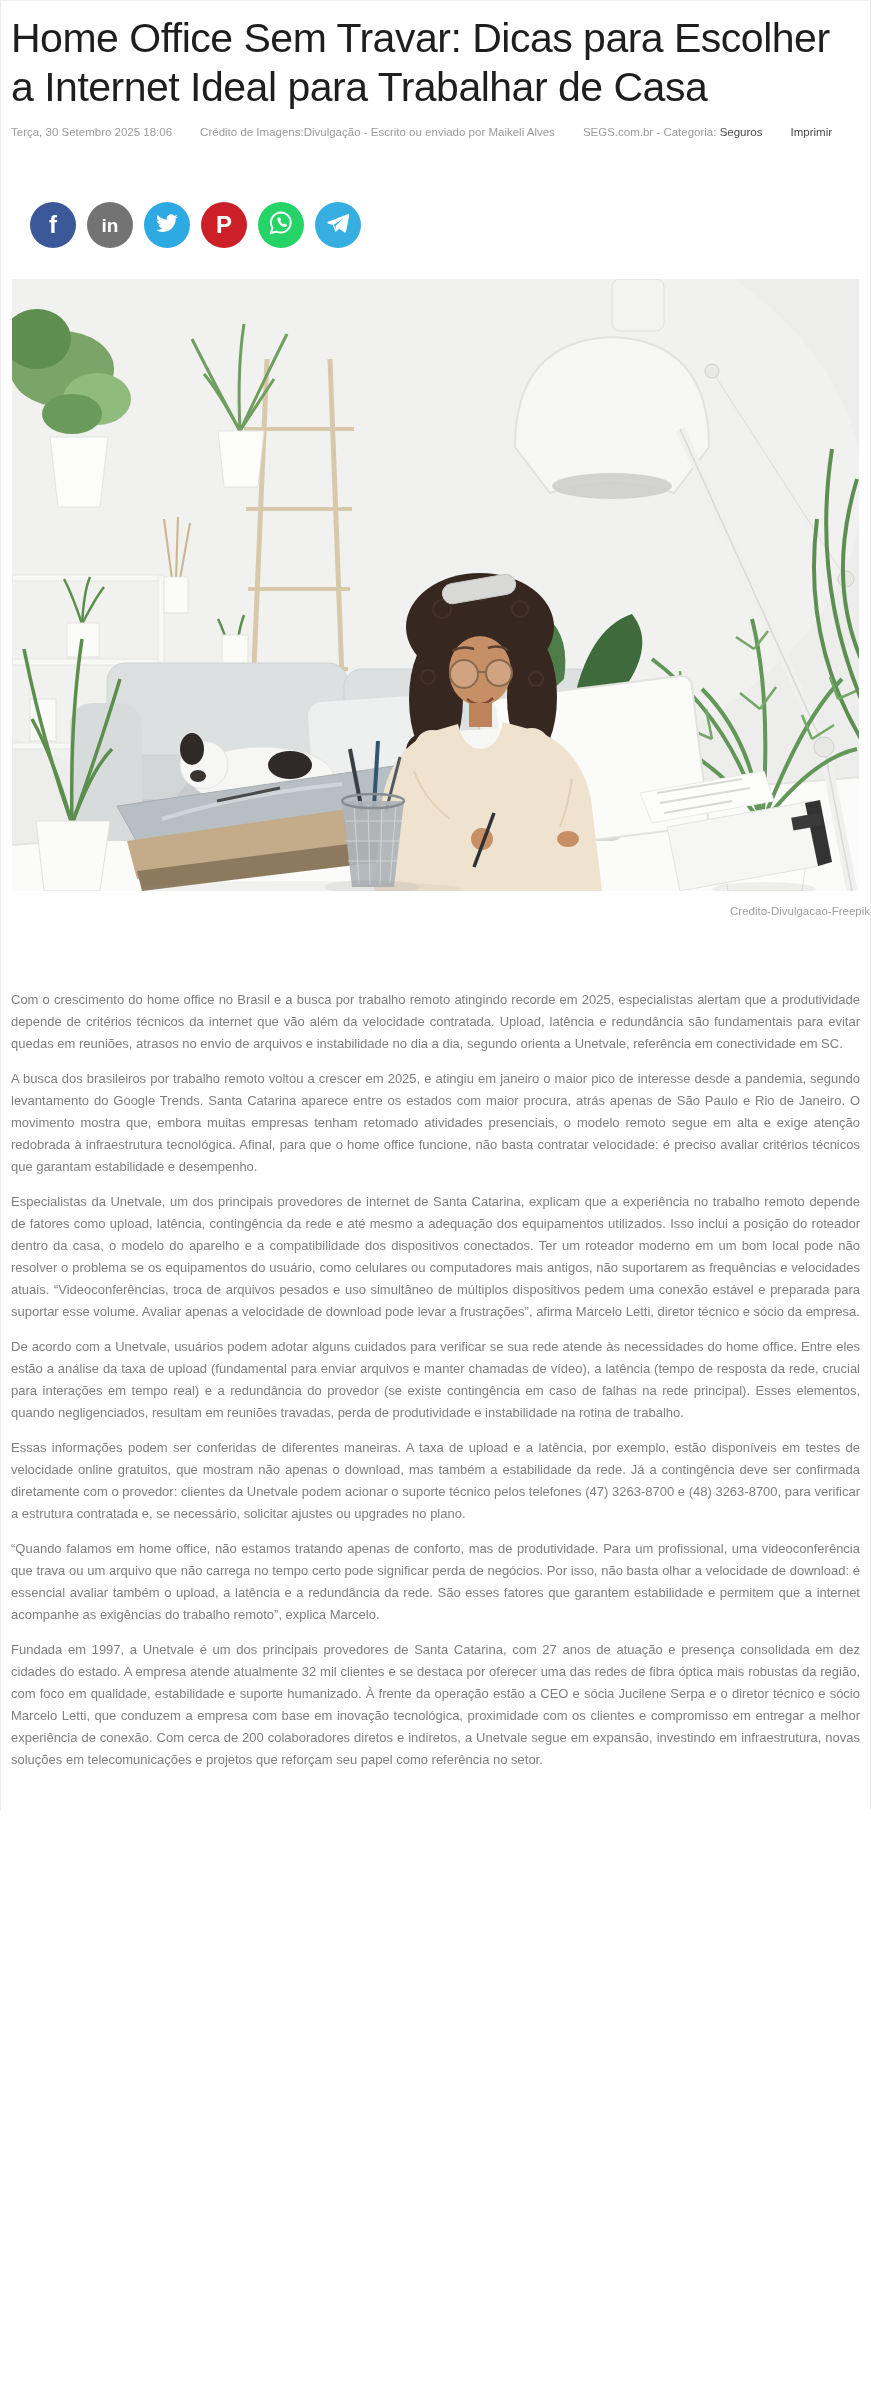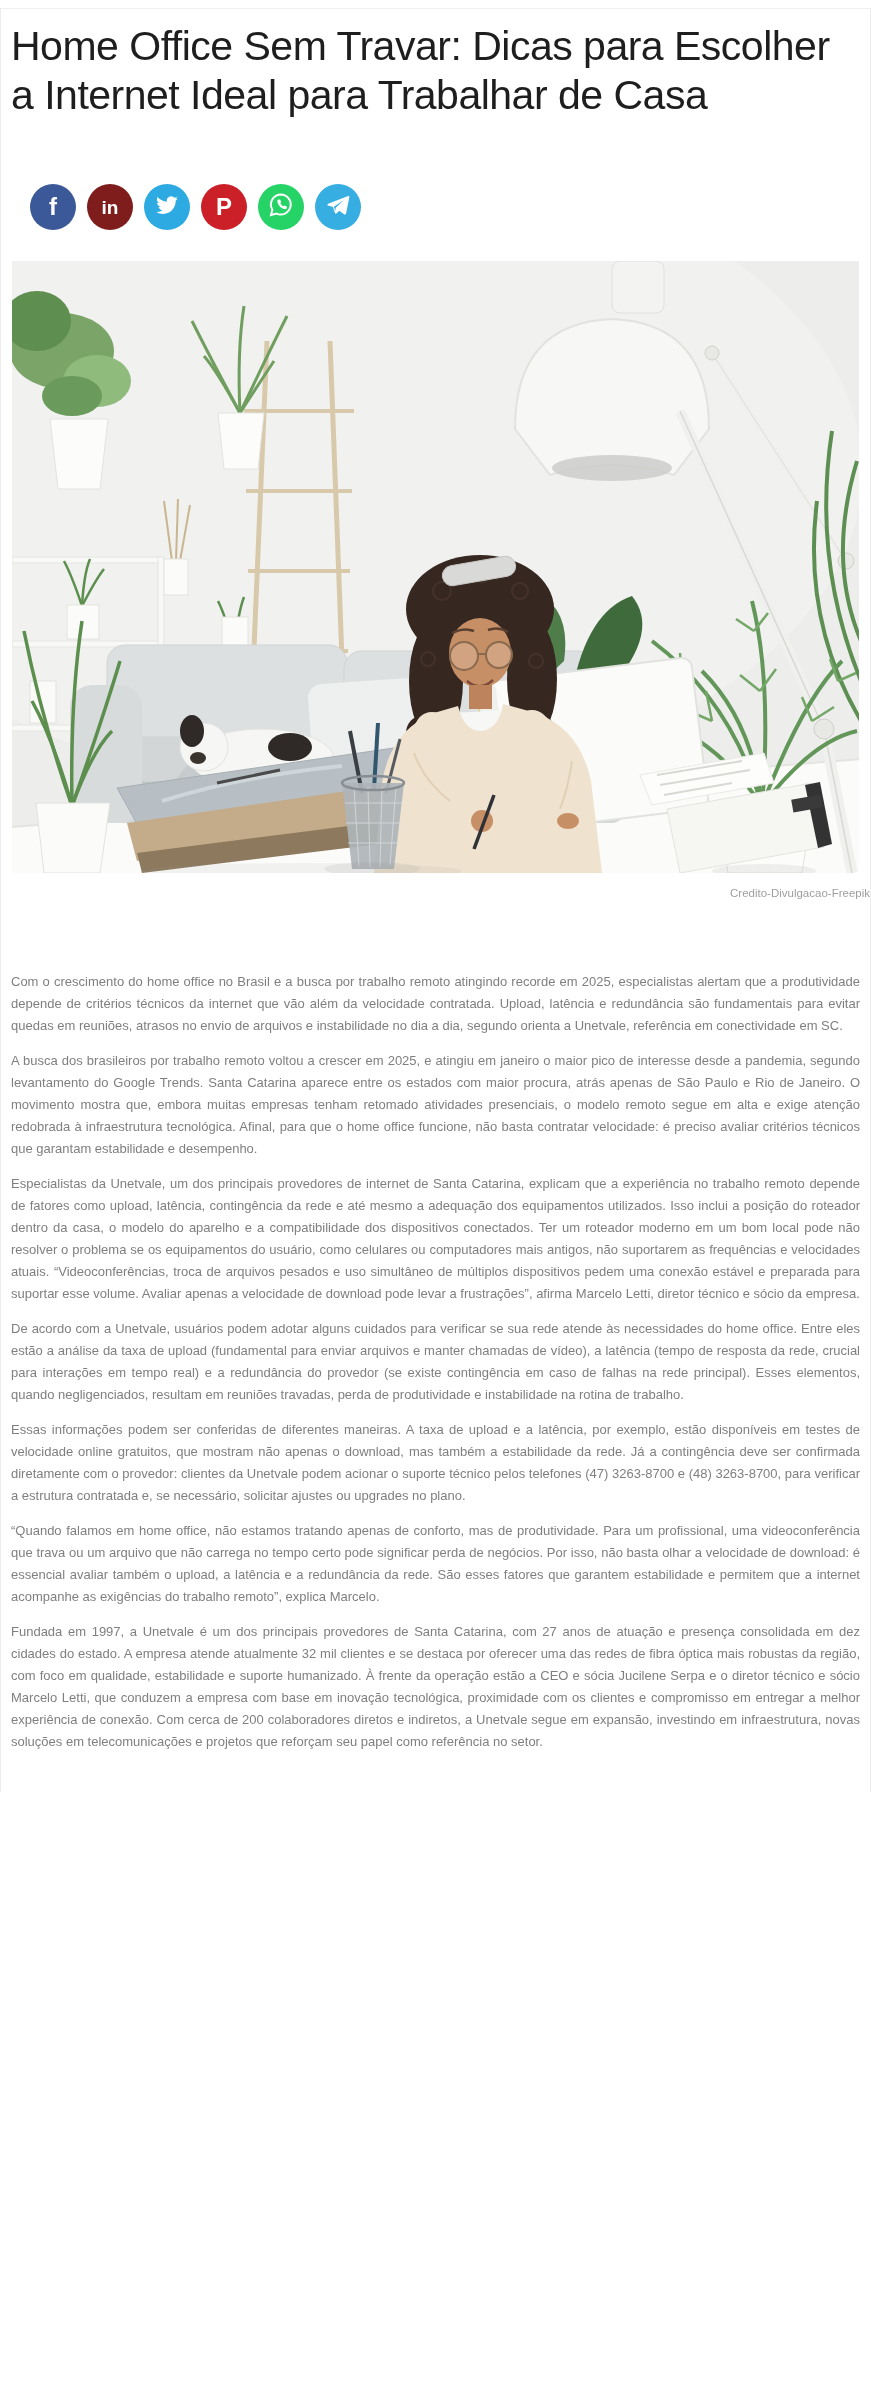--- a/index.html
+++ b/index.html
@@ -1,18 +1,18 @@
 <!DOCTYPE html>
 <html lang="pt"><head>
 <meta charset="utf-8">
 <style>
   html,body{margin:0;padding:0;background:#fff;}
   body{font-family:"Liberation Sans",sans-serif;}
   .page{
-    width:871px;margin:8px auto;box-sizing:border-box;background:#fff;
+    width:871px;margin:0 auto;box-sizing:border-box;background:#fff;
     border-left:1px solid #ececec;border-right:1px solid #ececec;border-top:1px solid #f0f0f0;
     padding-bottom:26px;
   }
   h1.article-title{
     margin:13px 10px 0;font-size:41px;line-height:49px;font-weight:500;
     color:#1e1e1e;letter-spacing:-0.5px;
   }
   .meta-row{
     margin:14px 10px 0;display:flex;gap:28px;align-items:baseline;
     font-size:11.5px;color:#9b9b9b;white-space:nowrap;
@@ -33,26 +33,35 @@
   }
   .article-body p{margin:0 0 13px;}
 </style>
 </head>
 <body>
 
 <div class="page">
 
   <h1 class="article-title">Home Office Sem Travar: Dicas para Escolher a Internet Ideal para Trabalhar de Casa</h1>
 
+  <div class="meta-row">
+    <span>Terça, 30 Setembro 2025 18:06</span>
+    <span>Crédito de Imagens:Divulgação - Escrito ou enviado por Maikeli Alves</span>
+    <span>
+      <span>SEGS.com.br - Categoria:</span>
+      <a class="meta-link">Seguros</a>
+    </span>
+    <a class="meta-link">Imprimir</a>
+  </div>
 
   <div class="social-row">
     <a class="social-btn" style="background: rgb(59, 89, 152);">
       <span class="txt">f</span>
     </a>
-    <a class="social-btn" style="background: #7f1d1d;">
+    <a class="social-btn" style="background: #737373;">
       <span class="txt small">in</span>
     </a>
     <a class="social-btn" style="background: rgb(44, 170, 225);">
       <span>
         <svg width="26" height="26" viewBox="0 0 24 24" fill="#fff">
             <path d="M22 5.9c-.7.3-1.5.6-2.3.7.8-.5 1.5-1.3 1.8-2.3-.8.5-1.7.8-2.6 1a4.1 4.1 0 0 0-7 3.7A11.6 11.6 0 0 1 3.4 4.7a4.1 4.1 0 0 0 1.3 5.5c-.7 0-1.3-.2-1.9-.5 0 1.9 1.4 3.6 3.3 4-.6.2-1.3.2-1.9.1.5 1.7 2 2.9 3.8 2.9A8.3 8.3 0 0 1 2 18.4a11.7 11.7 0 0 0 6.3 1.8c7.5 0 11.7-6.3 11.7-11.7v-.5c.8-.6 1.5-1.3 2-2.1z"></path>
           </svg>
       </span>
     </a>
     <a class="social-btn" style="background: rgb(203, 32, 39);">

